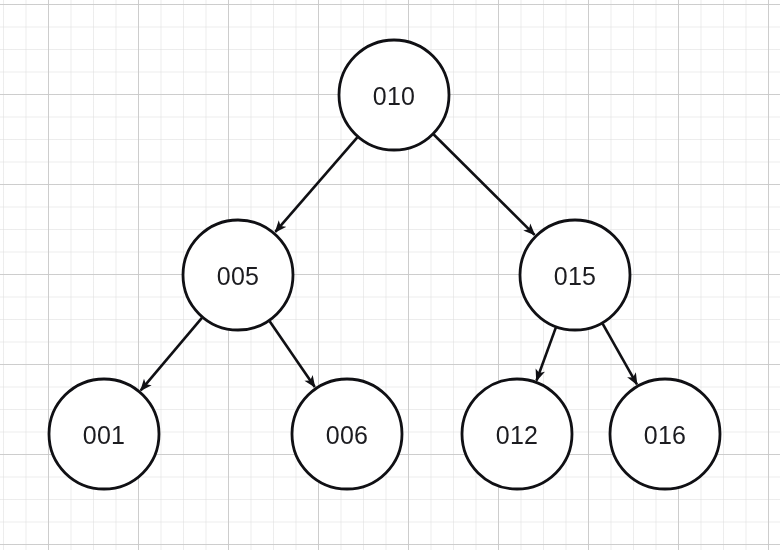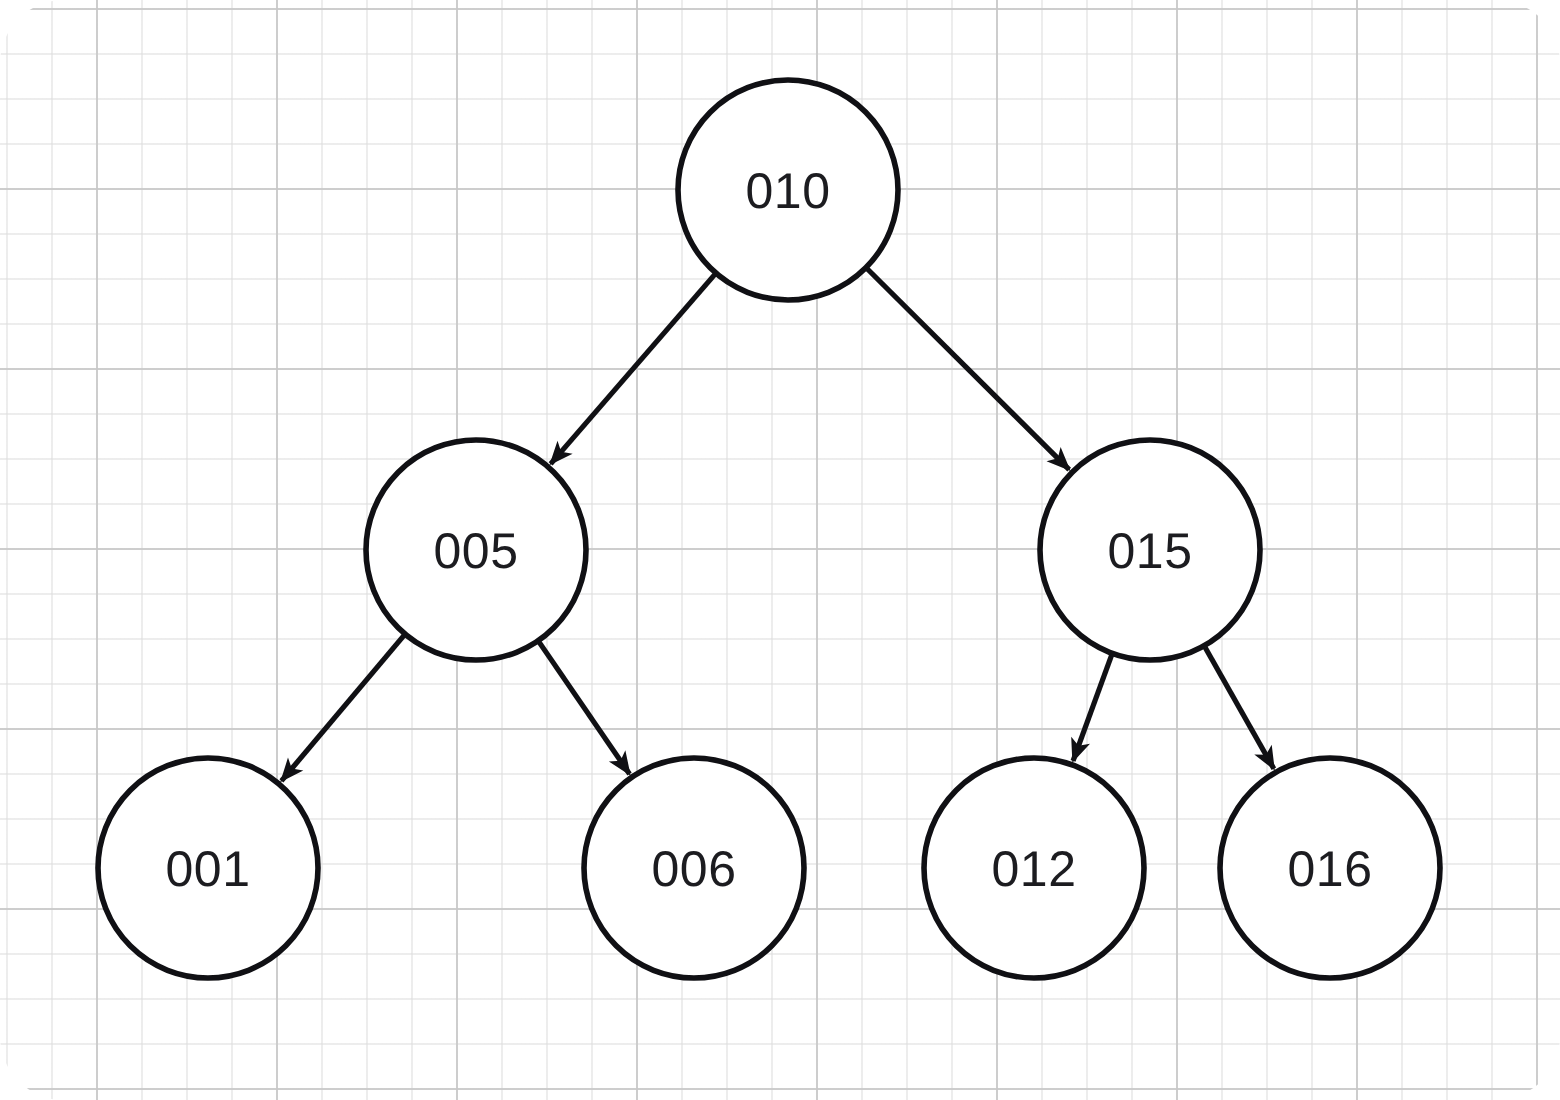--- a/index.html
+++ b/index.html
@@ -20,21 +20,20 @@
       linear-gradient(to right, rgba(200,200,200,0.85) 1px, transparent 1px),
       linear-gradient(to bottom, rgba(200,200,200,0.85) 1px, transparent 1px),
       linear-gradient(to right, rgba(222,222,222,0.55) 1px, transparent 1px),
       linear-gradient(to bottom, rgba(222,222,222,0.55) 1px, transparent 1px);
     background-size:
       90px 90px,
       90px 90px,
       22.5px 22.5px,
       22.5px 22.5px;
     background-position: 48px 4px, 48px 4px, 48px 4px, 48px 4px;
-    border-radius: 32px;
   }
   #graph-svg {
     position: absolute;
     left: 0;
     top: 0;
     width: 780px;
     height: 550px;
   }
   .edge-line {
     stroke: #101014;

